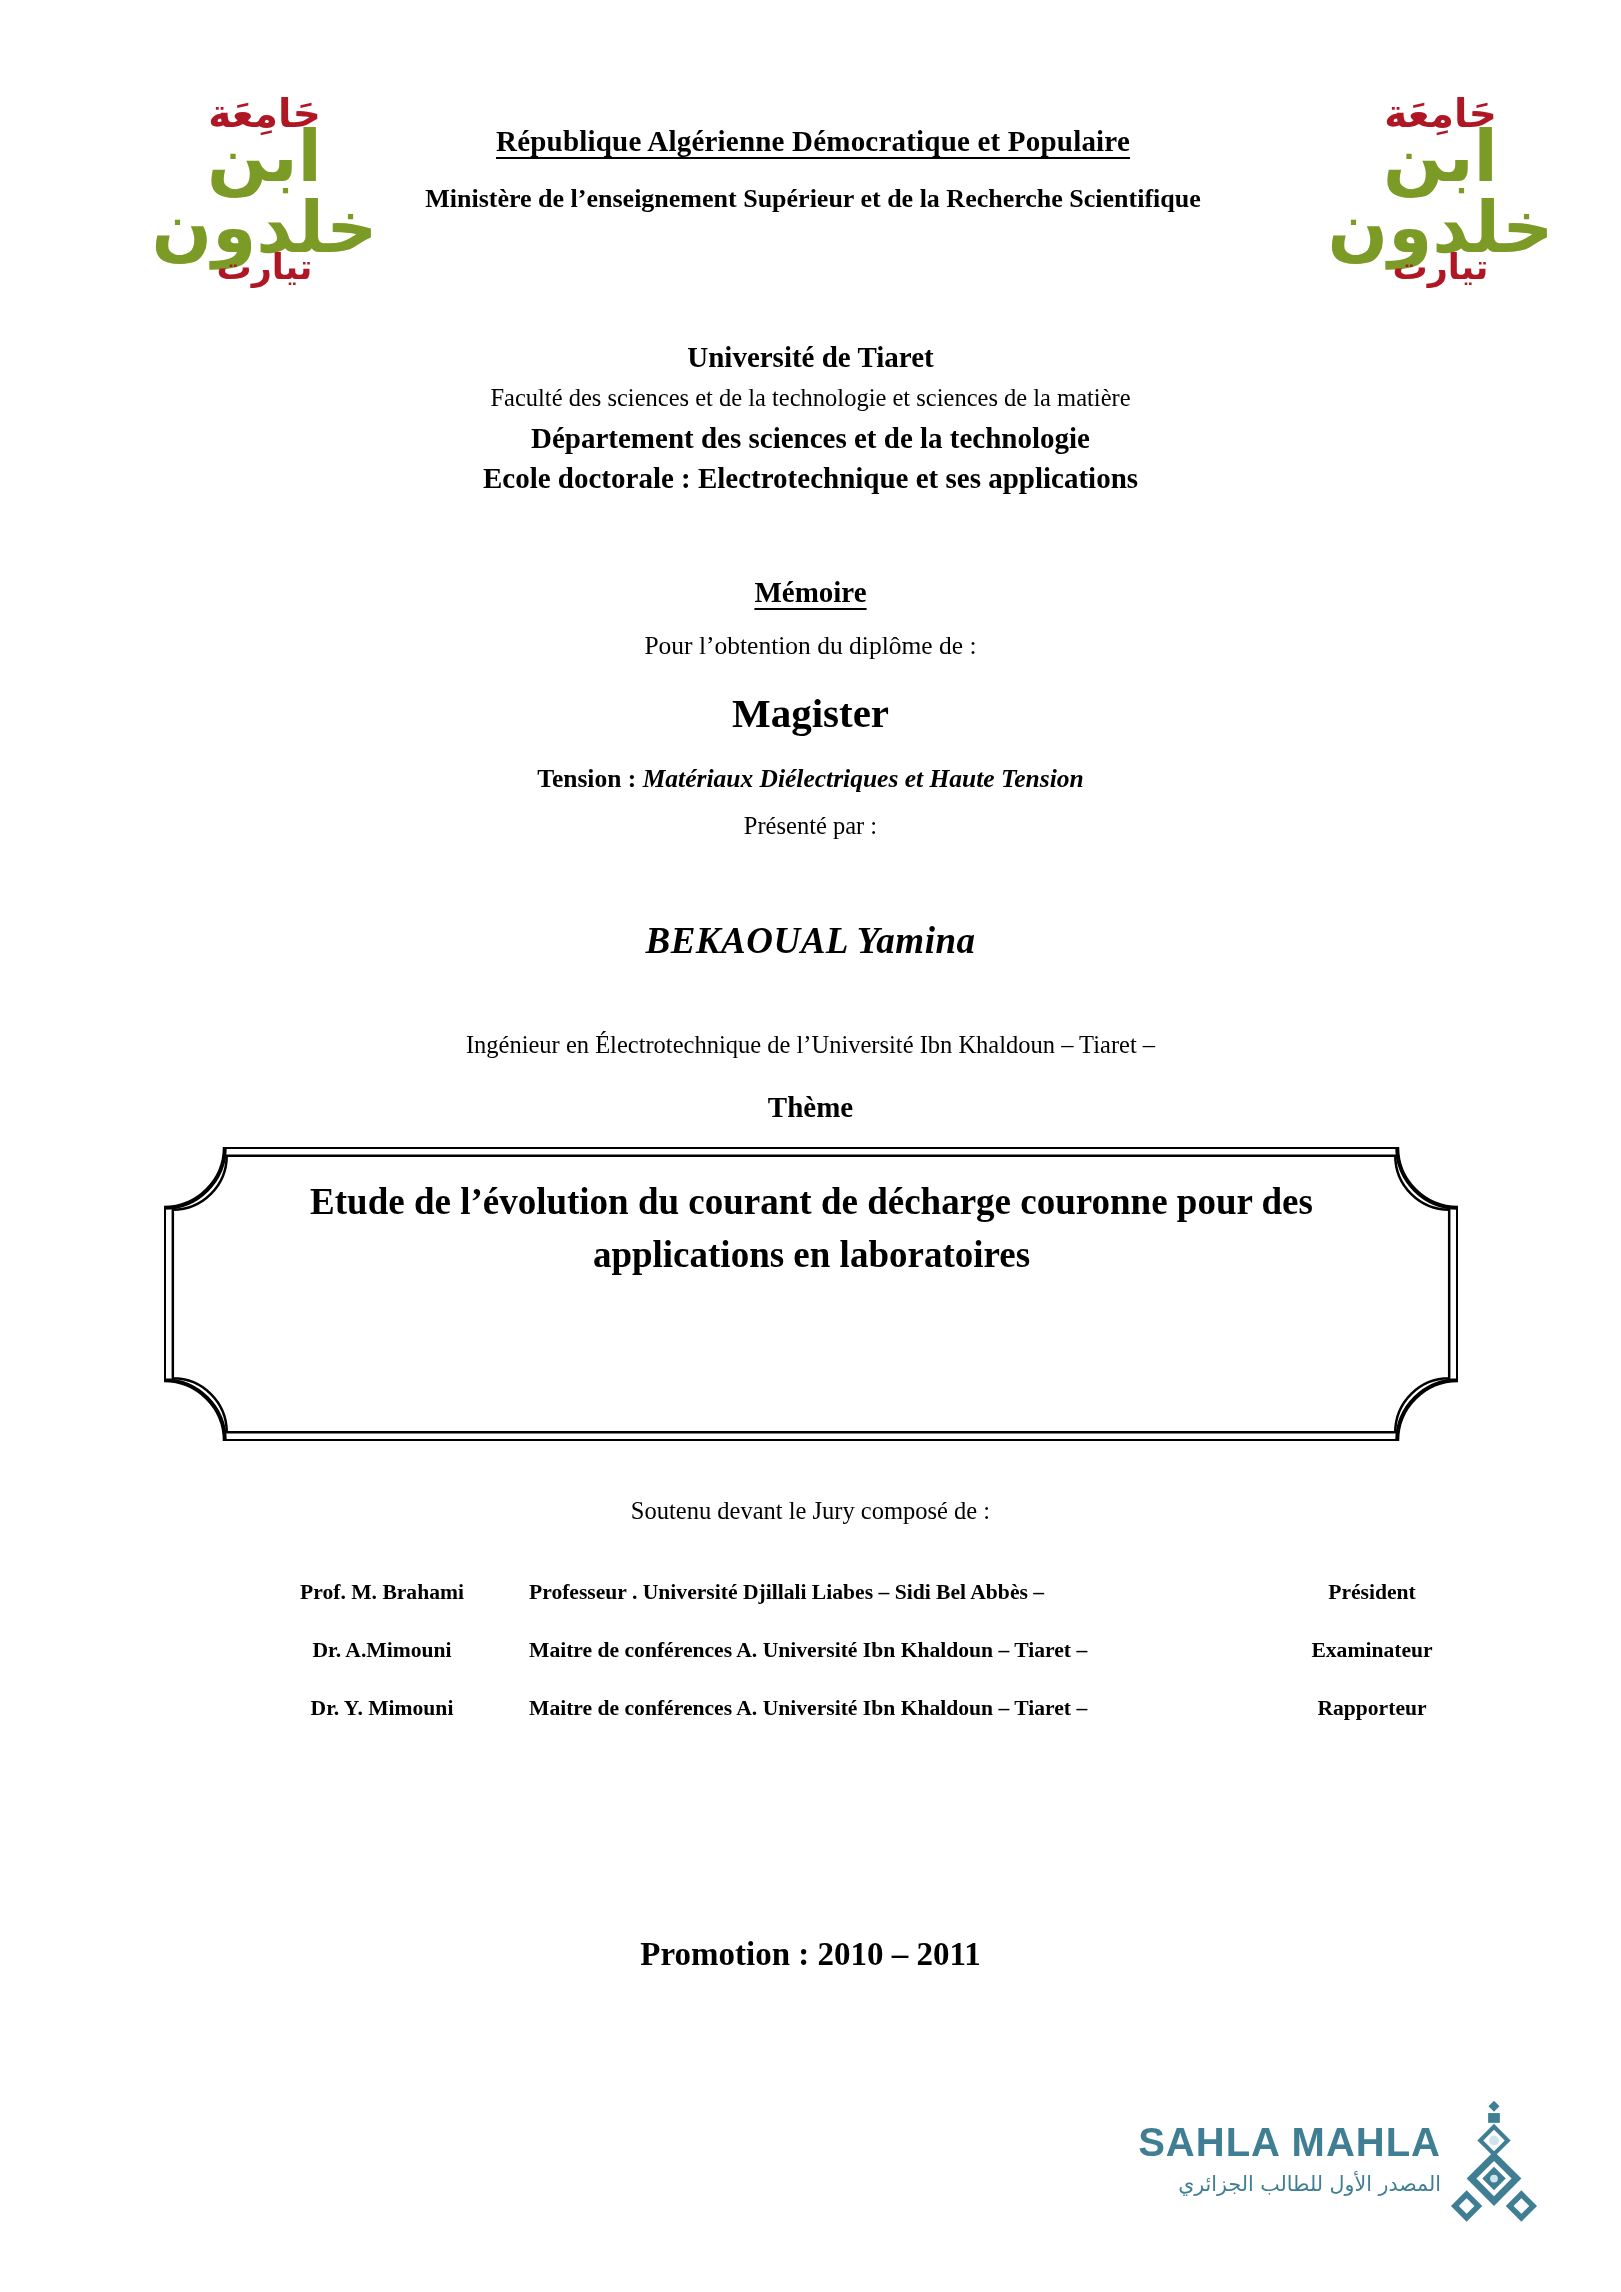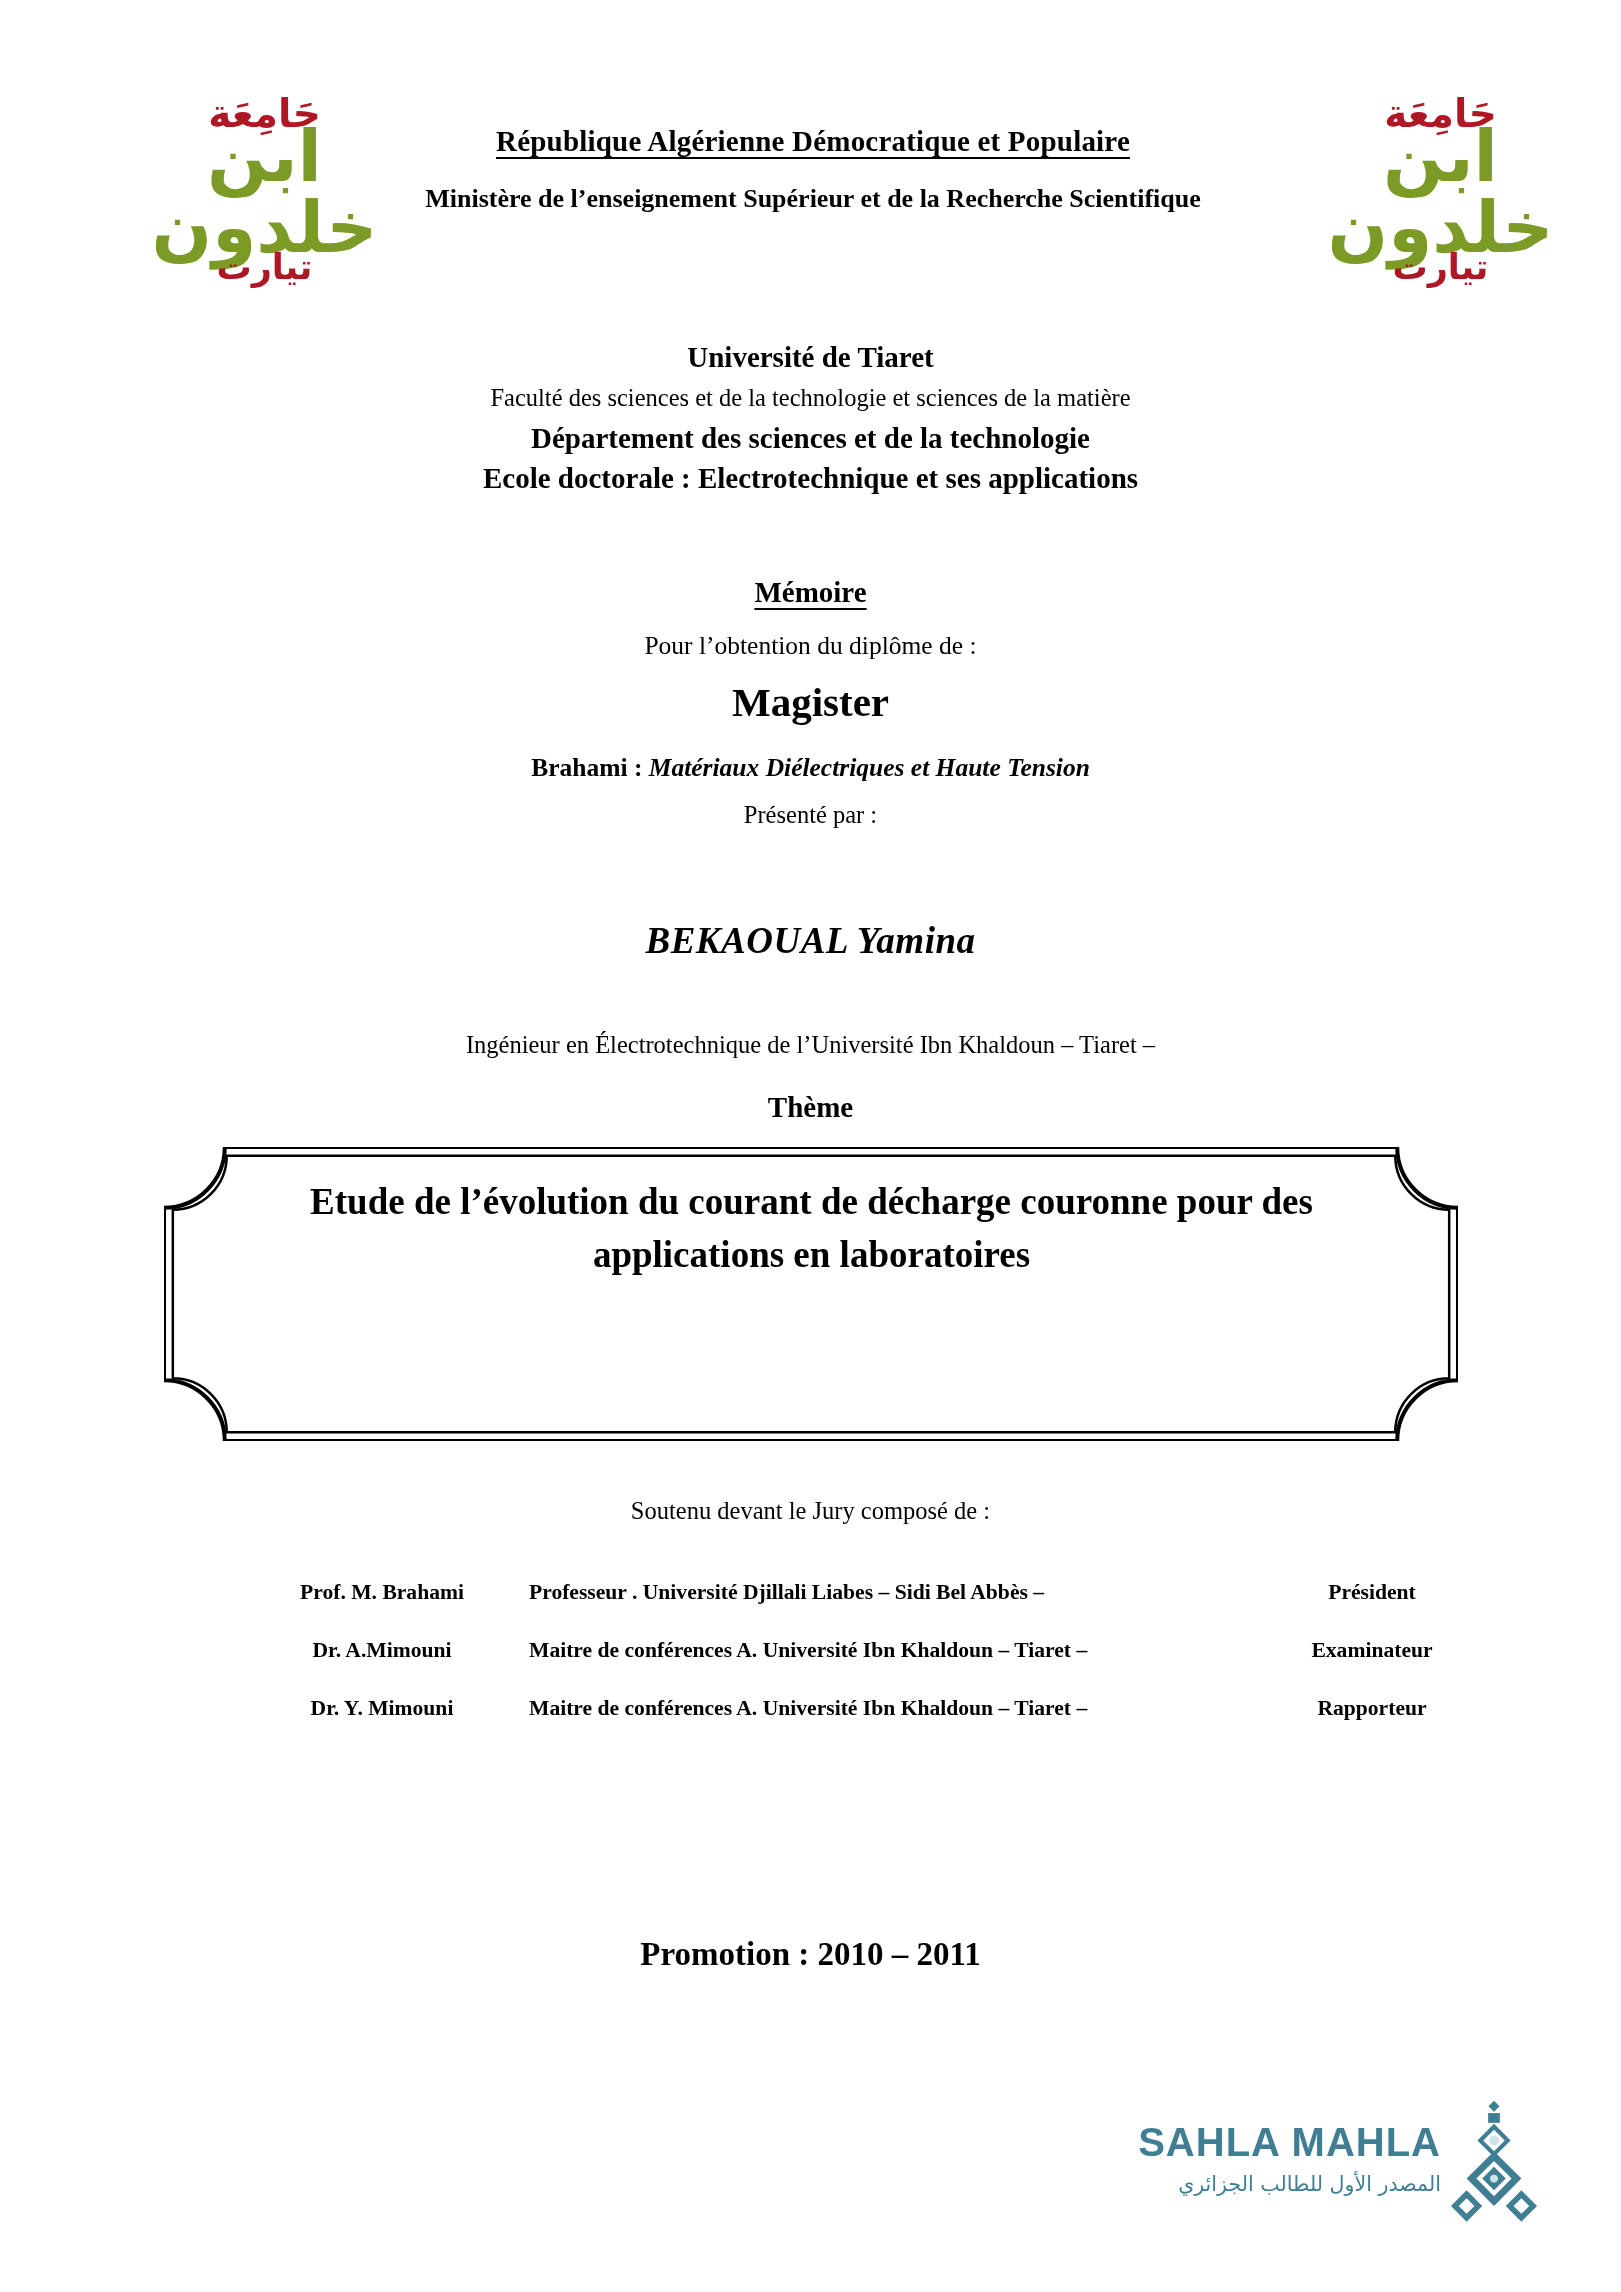--- a/index.html
+++ b/index.html
@@ -93,21 +93,21 @@
     width: 1621px;
     text-align: center;
   }
   .memoire {
     font-size: 29px;
     font-weight: bold;
     text-decoration: underline;
     text-underline-offset: 5.9px;
   }
   .pour { font-size: 25.5px; margin-top: 21.6px; }
-  .magister { font-size: 41px; font-weight: bold; margin-top: 17px; text-align: center; }
+  .magister { font-size: 41px; font-weight: bold; margin-top: 28px; text-align: center; }
   .option { font-size: 25.5px; font-weight: bold; margin-top: 27.4px; }
   .option i { font-style: italic; }
   .presente { font-size: 24.5px; margin-top: 17.6px; }
 
   .author {
     position: absolute;
     top: 919px;
     left: 0;
     width: 1621px;
     text-align: center;
@@ -265,21 +265,21 @@
     <div class="fac-univ">Université de Tiaret</div>
     <div class="fac-sub">Faculté des sciences et de la technologie et sciences de la matière</div>
     <div class="fac-dept">Département des sciences et de la technologie</div>
     <div class="fac-ecole">Ecole doctorale : Electrotechnique et ses applications</div>
   </div>
 
   <div class="memoire-wrap">
     <div class="memoire">Mémoire</div>
     <div class="pour">Pour l’obtention du diplôme de :</div>
     <div class="magister">Magister</div>
-    <div class="option"><span>Brahami : </span><i>Matériaux Diélectriques et Haute Tension</i></div>
+    <div class="option"><span>Tension : </span><i>Matériaux Diélectriques et Haute Tension</i></div>
     <div class="presente">Présenté par :</div>
   </div>
 
   <div class="author">BEKAOUAL Yamina</div>
   <div class="engineer">Ingénieur en Électrotechnique de l’Université Ibn Khaldoun – Tiaret –</div>
   <div class="theme-label">Thème</div>
 
   <div class="theme-box">
     <svg viewBox="0 0 1320 300" preserveAspectRatio="none">
 

